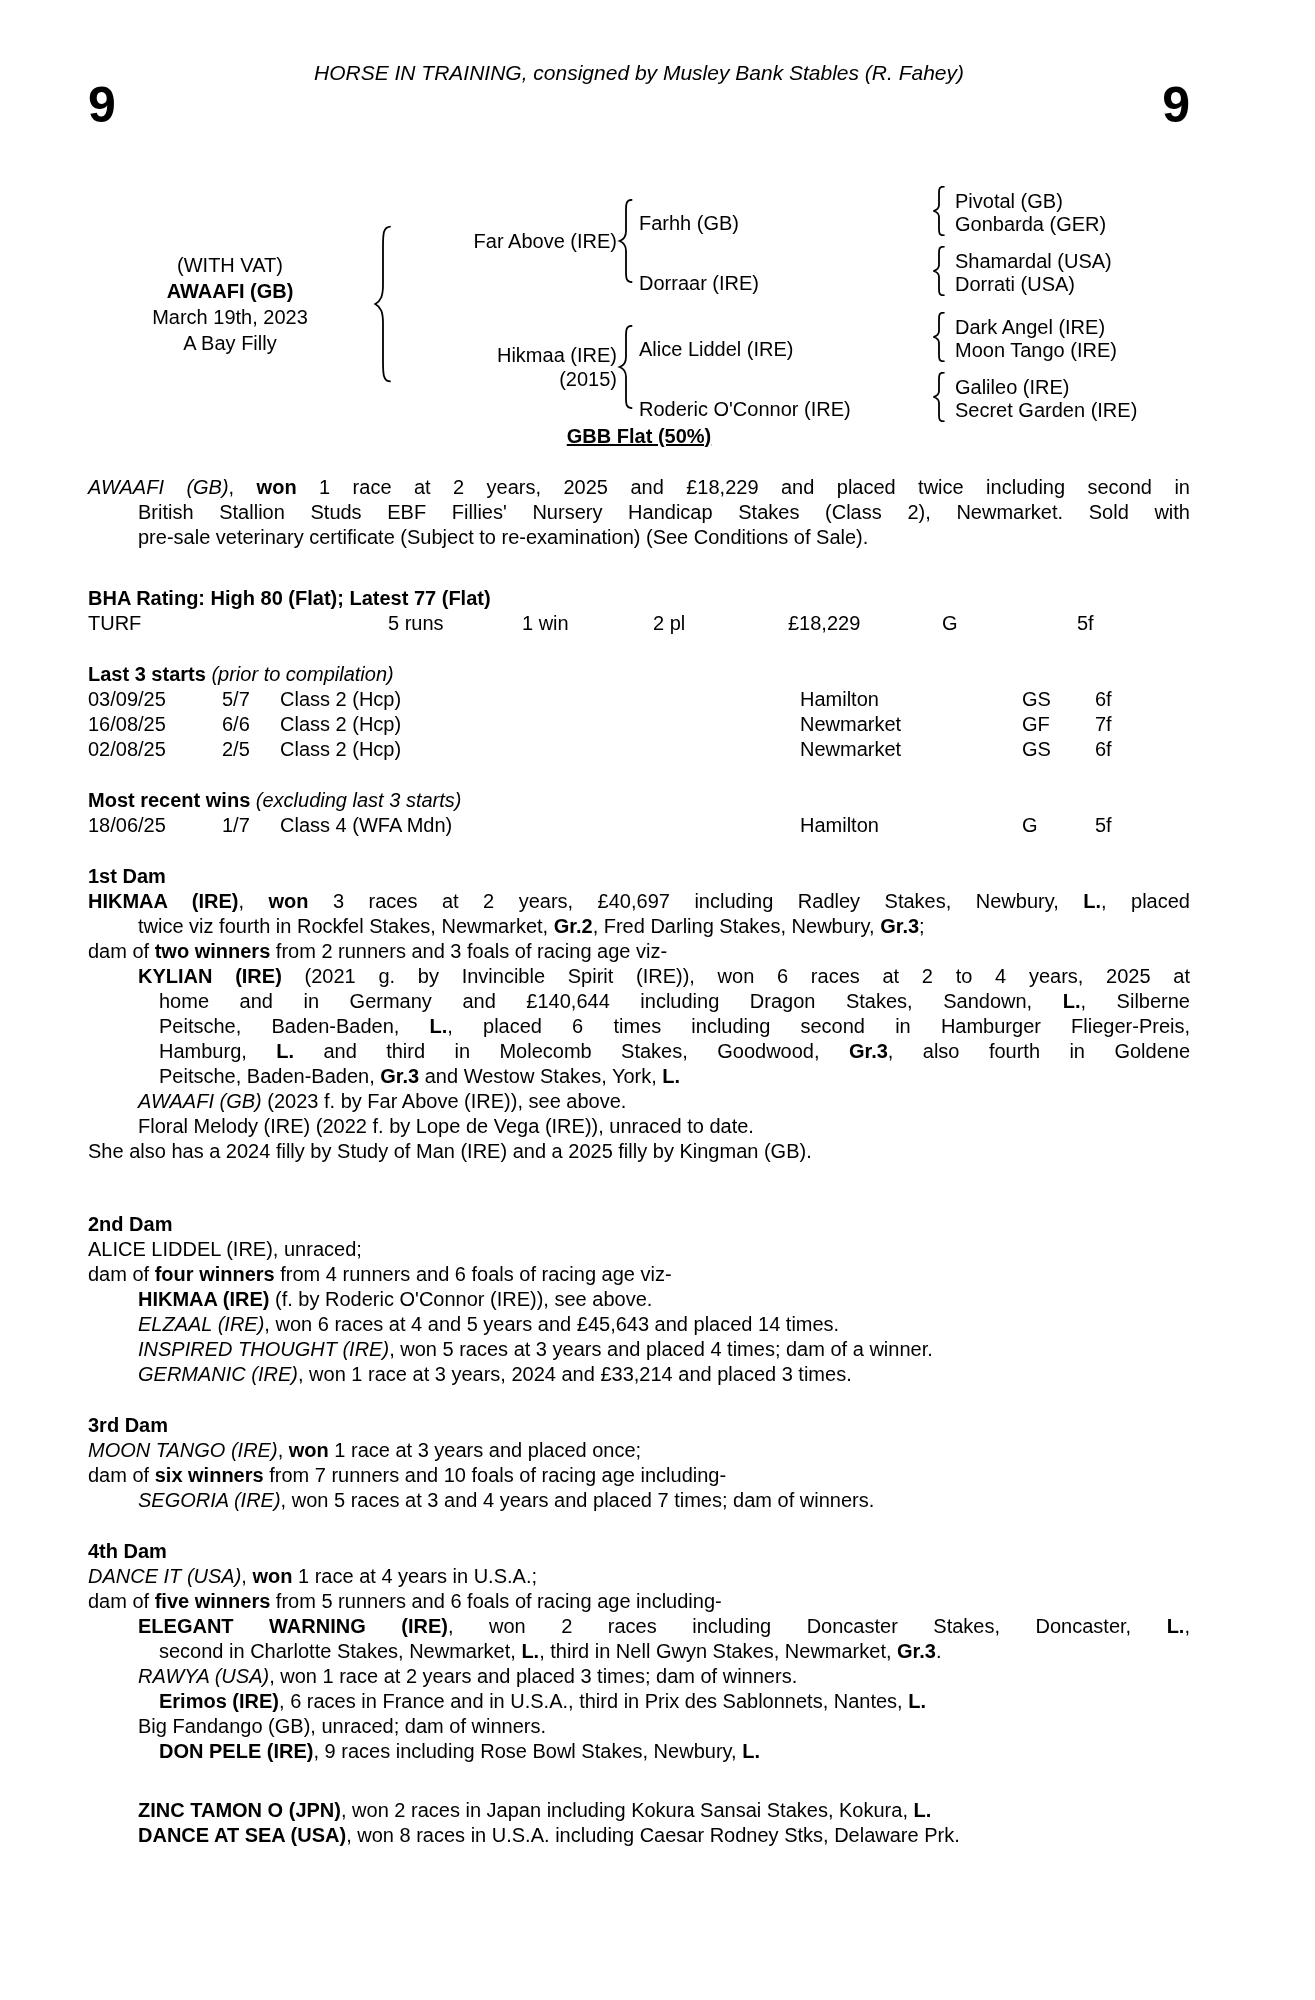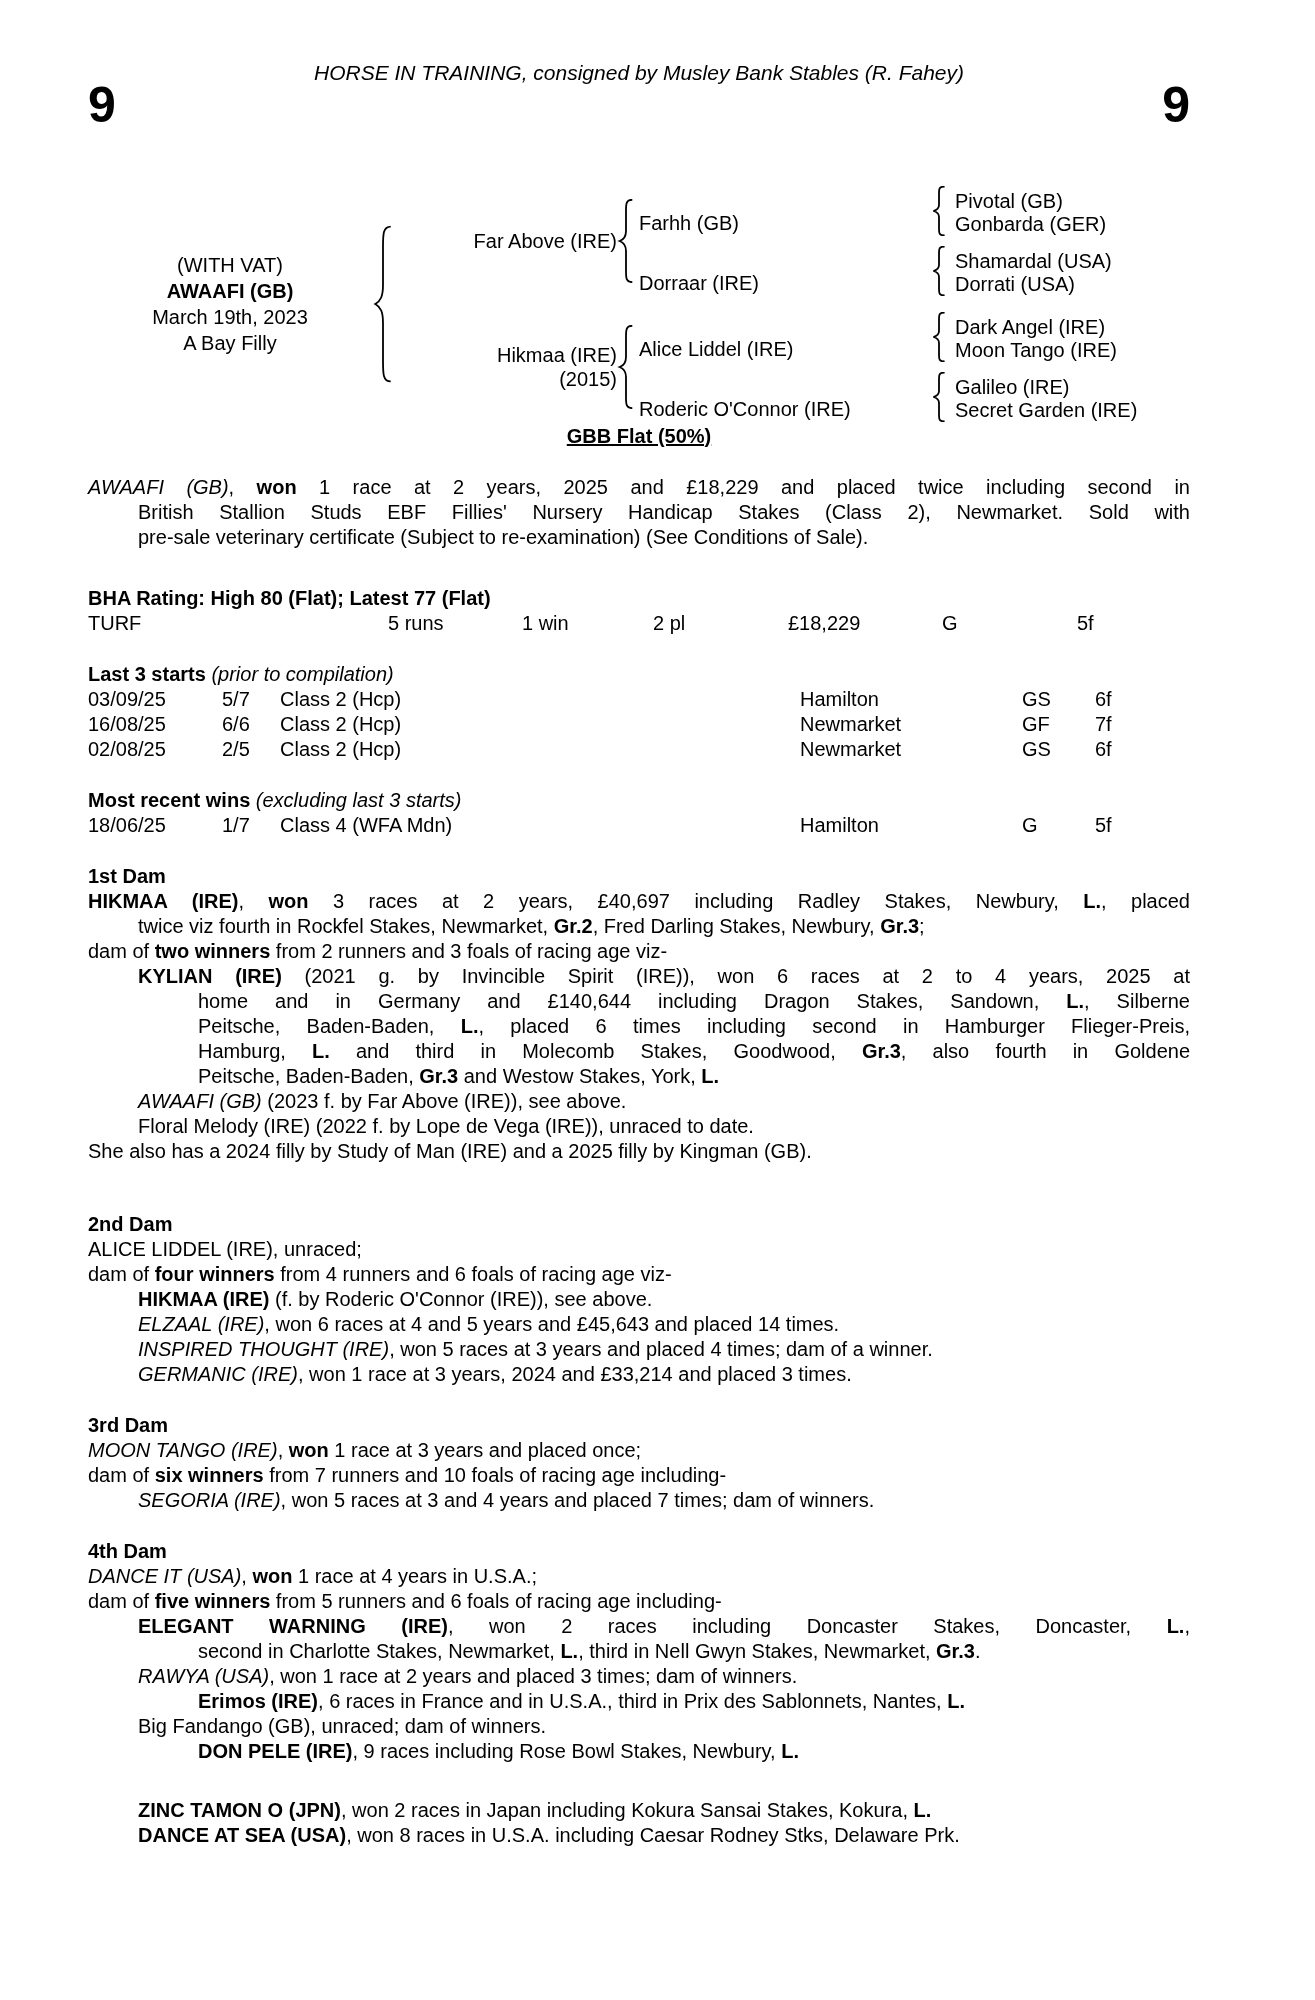--- a/index.html
+++ b/index.html
@@ -37,21 +37,21 @@
 
   
   .textblock{margin-left:88px;width:1102px;}
   .gbb{margin-top:0;}
   .sec{margin-top:26px;}
   .sec-bha{margin-top:36px;}
   .sec-dam2{margin-top:48px;}
   .sec-next{margin-top:34px;}
   .ln{min-height:25px;}
   .ind1{margin-left:50px;}
-  .ind2{margin-left:110px;}
+  .ind2{margin-left:71px;}
   .just{text-align:justify;text-align-last:justify;}
 
   .race-row{display:grid;grid-template-columns:134px 58px 520px 222px 73px 1fr;}
   .turf-row{display:grid;grid-template-columns:280px 114px 111px 115px 134px 115px 1fr;gap:20px;}
 </style>
 </head>
 <body>
 
 <div class="header">
   <div class="title">HORSE IN TRAINING, consigned by Musley Bank Stables (R. Fahey)</div>

